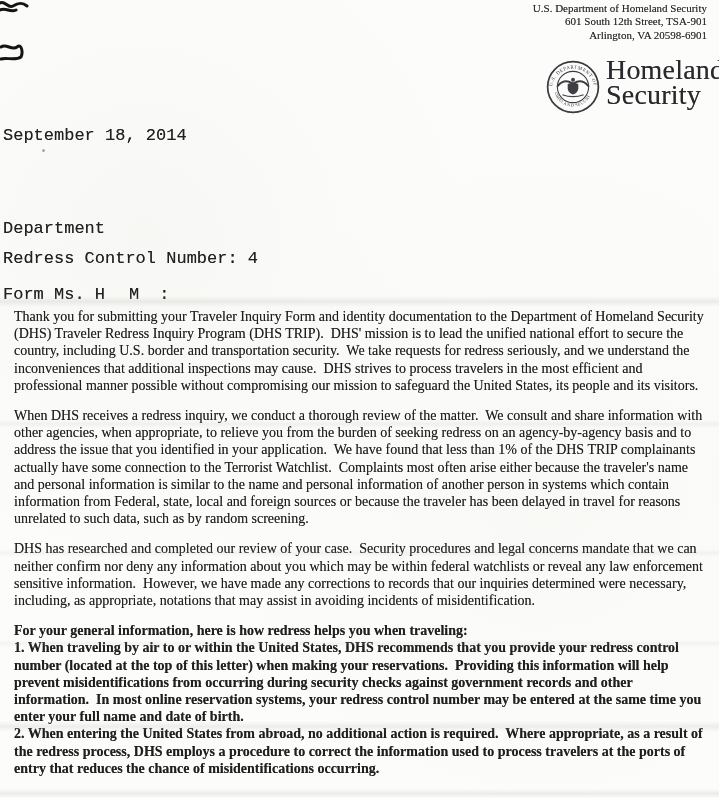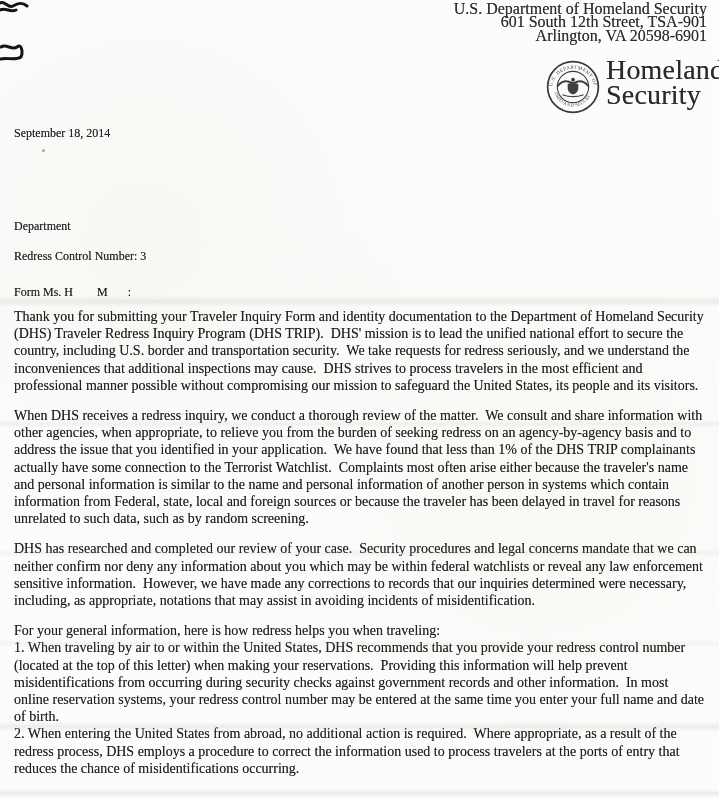--- a/index.html
+++ b/index.html
@@ -13,53 +13,53 @@
       radial-gradient(circle at 75% 60%, rgba(228,228,222,0.15), transparent 45%),
       #fcfcfa;
     font-family: "Liberation Serif", "DejaVu Serif", serif;
     color: #222;
   }
   .fuzz { text-shadow: 0 0 0.5px rgba(25,25,25,0.55); }
 
   
   .agency-address {
     position: absolute; top: 2px; right: 12px;
-    text-align: right; font-size: 16px; line-height: 13.4px; color: #2c2c30;
+    text-align: right; font-size: 11px; line-height: 13.4px; color: #2c2c30;
   }
   .agency-address div { white-space: nowrap; }
 
   .seal {
     position: absolute; left: 546px; top: 60px; width: 54px; height: 54px;
   }
   .wordmark {
     position: absolute; left: 606px; top: 57px;
     font-size: 28px; line-height: 25px; color: #2a2a2e;
     letter-spacing: 0.2px;
   }
   .wordmark span { display: block; }
 
   
-  .line { position: absolute; left: 14px; font-size: 12px; white-space: pre; color: #212121; }
+  .line { position: absolute; left: 3px; font-size: 17px; white-space: pre; color: #212121; font-family: Liberation Mono, monospace; }
   .date-line { top: 126px; }
   .recipient-line { top: 168px; }
   .country-line { top: 219px; }
   .reference-line { top: 249px; }
   .salutation-line { top: 285px; }
   .sp-160 { display: inline-block; width: 160px; }
   .sp-24  { display: inline-block; width: 24px; }
   .sp-20  { display: inline-block; width: 20px; }
 
   
   .letter-body {
     position: absolute; top: 308px; left: 14px; right: 13px;
     font-size: 14px; line-height: 17.2px; color: #1f1f1f;
     text-align: left;
   }
   .letter-body p { margin: 0 0 13px 0; white-space: pre-wrap; }
-  .letter-body .tight { margin: 0; white-space: pre-wrap; }
+  .letter-body .tight { margin: 0; white-space: pre-wrap; font-weight: bold; }
 
   
   .mark { position: absolute; }
   .mark1 { left: 0; top: 0; width: 30px; height: 14px; }
   .mark2 { left: 0; top: 43px; width: 24px; height: 18px; }
   .dot { position: absolute; left: 42px; top: 149px; width: 3px; height: 3px;
          border-radius: 50%; background: #a9a9a4; }
   .smear { position: absolute; left: 0; width: 719px; pointer-events: none;
            background: linear-gradient(180deg, rgba(188,188,184,0.0), rgba(188,188,184,0.45), rgba(188,188,184,0.0)); }
   .s1 { top: 296px; height: 11px; opacity: 0.55; }
@@ -111,21 +111,21 @@
 
   <div class="wordmark fuzz">
     <span>Homeland</span>
     <span>Security</span>
   </div>
 
   <div class="line date-line fuzz">September 18, 2014</div>
 
   <div class="line country-line fuzz">Department</div>
 
-  <div class="line reference-line fuzz">Redress Control Number: 3</div>
+  <div class="line reference-line fuzz">Redress Control Number: 4</div>
 
   <div class="line salutation-line fuzz"><span>Form Ms. H</span><span class="sp-24"></span><span>M</span><span class="sp-20"></span><span>:</span></div>
 
   <div class="letter-body fuzz">
     <p>Thank you for submitting your Traveler Inquiry Form and identity documentation to the Department of Homeland Security (DHS) Traveler Redress Inquiry Program (DHS TRIP).  DHS' mission is to lead the unified national effort to secure the country, including U.S. border and transportation security.  We take requests for redress seriously, and we understand the inconveniences that additional inspections may cause.  DHS strives to process travelers in the most efficient and professional manner possible without compromising our mission to safeguard the United States, its people and its visitors.</p>
     <p>When DHS receives a redress inquiry, we conduct a thorough review of the matter.  We consult and share information with other agencies, when appropriate, to relieve you from the burden of seeking redress on an agency-by-agency basis and to address the issue that you identified in your application.  We have found that less than 1% of the DHS TRIP complainants actually have some connection to the Terrorist Watchlist.  Complaints most often arise either because the traveler's name and personal information is similar to the name and personal information of another person in systems which contain information from Federal, state, local and foreign sources or because the traveler has been delayed in travel for reasons unrelated to such data, such as by random screening.</p>
     <p>DHS has researched and completed our review of your case.  Security procedures and legal concerns mandate that we can neither confirm nor deny any information about you which may be within federal watchlists or reveal any law enforcement sensitive information.  However, we have made any corrections to records that our inquiries determined were necessary, including, as appropriate, notations that may assist in avoiding incidents of misidentification.</p>
     <div class="tight">For your general information, here is how redress helps you when traveling:</div>
     <div class="tight">1. When traveling by air to or within the United States, DHS recommends that you provide your redress control number (located at the top of this letter) when making your reservations.  Providing this information will help prevent misidentifications from occurring during security checks against government records and other information.  In most online reservation systems, your redress control number may be entered at the same time you enter your full name and date of birth.</div>
     <div class="tight">2. When entering the United States from abroad, no additional action is required.  Where appropriate, as a result of the redress process, DHS employs a procedure to correct the information used to process travelers at the ports of entry that reduces the chance of misidentifications occurring.</div>

